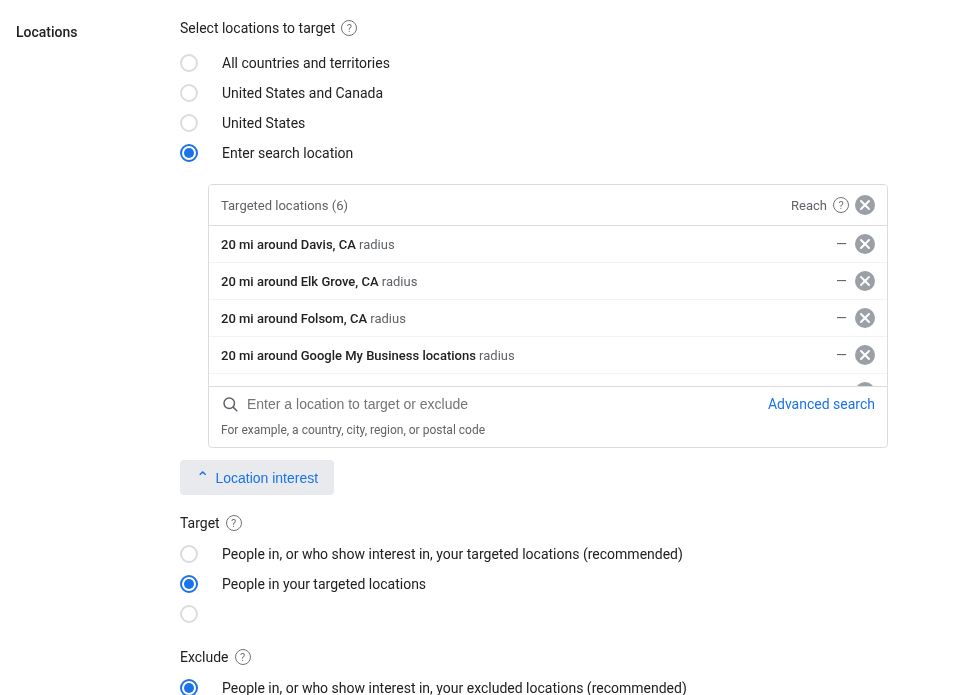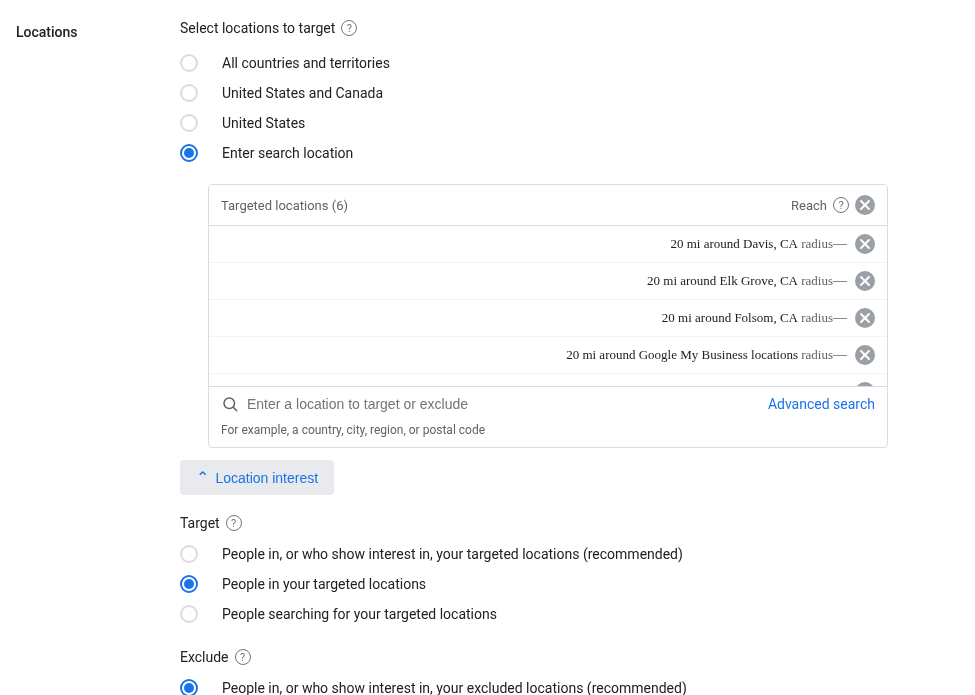--- a/index.html
+++ b/index.html
@@ -136,26 +136,25 @@
       height: 20px;
     }
 
     .close-x svg {
       width: 20px;
       height: 20px;
     }
 
     .location-row {
       display: flex;
-      justify-content: flex-end;
+      justify-content: space-between;
       align-items: center;
       padding: 8px 12px;
       border-bottom: 1px solid #f1f3f4;
       font-size: 13px;
-      font-family: Liberation Serif, serif;
     }
 
     .location-row:last-child {
       border-bottom: none;
     }
 
     .location-name {
       color: #202124;
       font-weight: 500;
     }
@@ -433,21 +432,20 @@
         <div class="radio-item">
           <div class="radio-circle"></div>
           <span class="radio-label">People in, or who show interest in, your targeted locations (recommended)</span>
         </div>
         <div class="radio-item">
           <div class="radio-circle selected"></div>
           <span class="radio-label">People in your targeted locations</span>
         </div>
         <div class="radio-item">
           <div class="radio-circle"></div>
-          <span class="radio-label">People searching for your targeted locations</span>
         </div>
       </div>
     </div>
 
     
     <div class="sub-section">
       <div class="sub-section-label">
         <span>Exclude</span>
         <span class="help-icon">?</span>
       </div>

